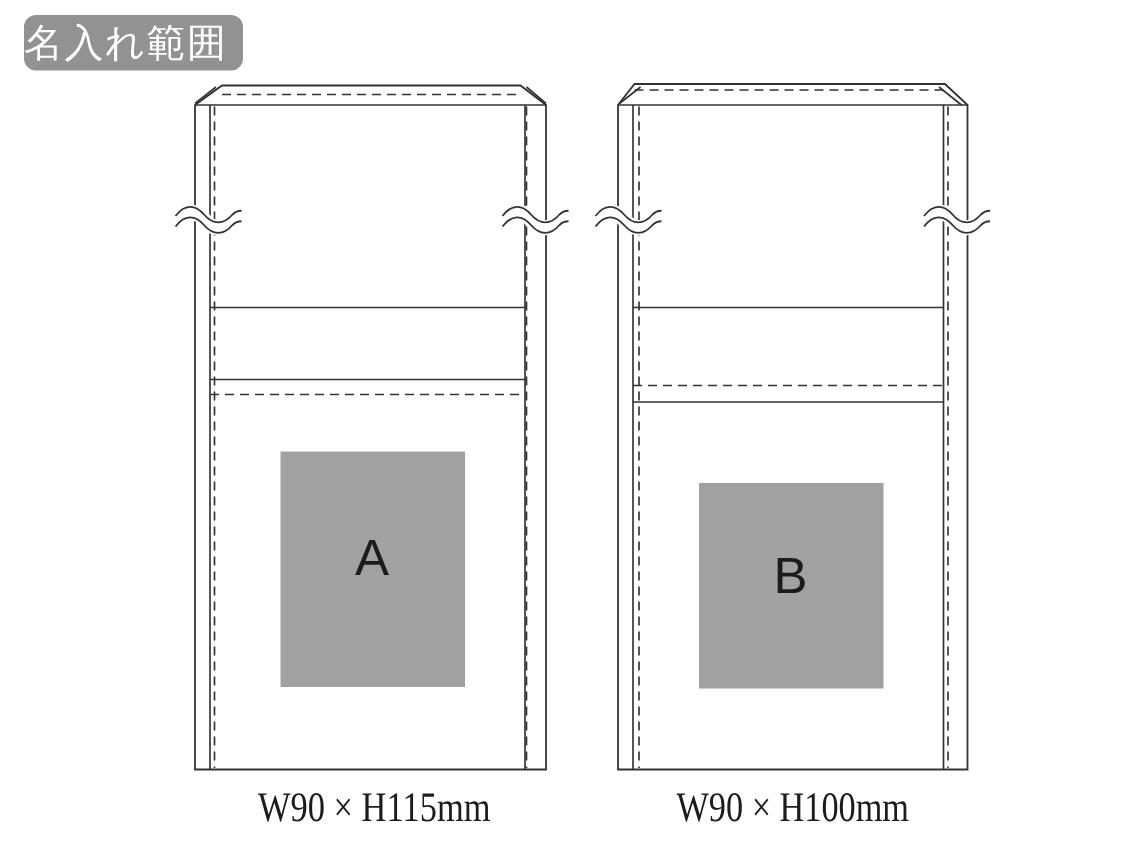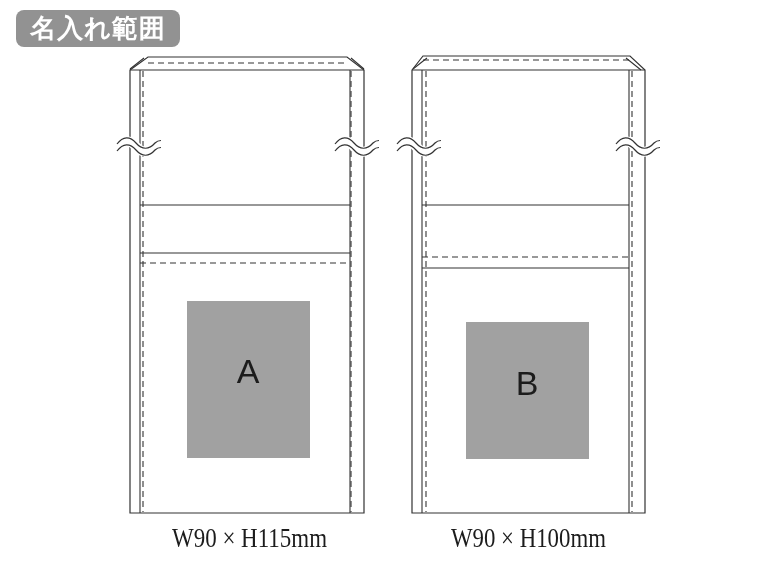--- a/index.html
+++ b/index.html
@@ -1,24 +1,24 @@
 <!DOCTYPE html>
 <html style="--badge-bg: #929292; --badge-text: #ffffff; --line: #333333; --print-fill: #a1a1a1; --label-ink: #1c1c1c;"><head>
 <meta charset="utf-8">
 <style>
   html,body{margin:0;padding:0;}
   body{
     width:760px;height:570px;position:relative;background:#ffffff;
     font-family:"Liberation Sans", sans-serif;overflow:hidden;
   }
   .badge{
-    position:absolute;left:16px;top:10px;width:164px;height:37px;
+    position:absolute;left:16px;top:10px;width:146px;height:37px;
     background:var(--badge-bg,#929292);color:var(--badge-text,#fff);
-    border-radius:8px;display:flex;align-items:center;justify-content:center;
-    font-size:26px;font-weight:700;letter-spacing:1px;
+    border-radius:8px;display:flex;align-items:center;justify-content:flex-start;
+    font-size:26px;font-weight:400;letter-spacing:1px;
     font-family:"Liberation Sans", sans-serif;
   }
   svg.art{position:absolute;left:0;top:0;}
   .outline{stroke:var(--line,#333);stroke-width:1.2;fill:#ffffff;}
   .ln{stroke:var(--line,#333);stroke-width:1.1;fill:none;}
   .dash{stroke:var(--line,#333);stroke-width:1.1;fill:none;stroke-dasharray:6 4;}
   .wave{stroke:var(--line,#333);stroke-width:1.2;fill:none;}
   .wavemask{stroke:#ffffff;stroke-width:10;fill:none;}
   .parea{fill:var(--print-fill,#a1a1a1);}
   .plabel{font-family:"Liberation Sans", sans-serif;font-size:34px;fill:var(--label-ink,#1c1c1c);}

